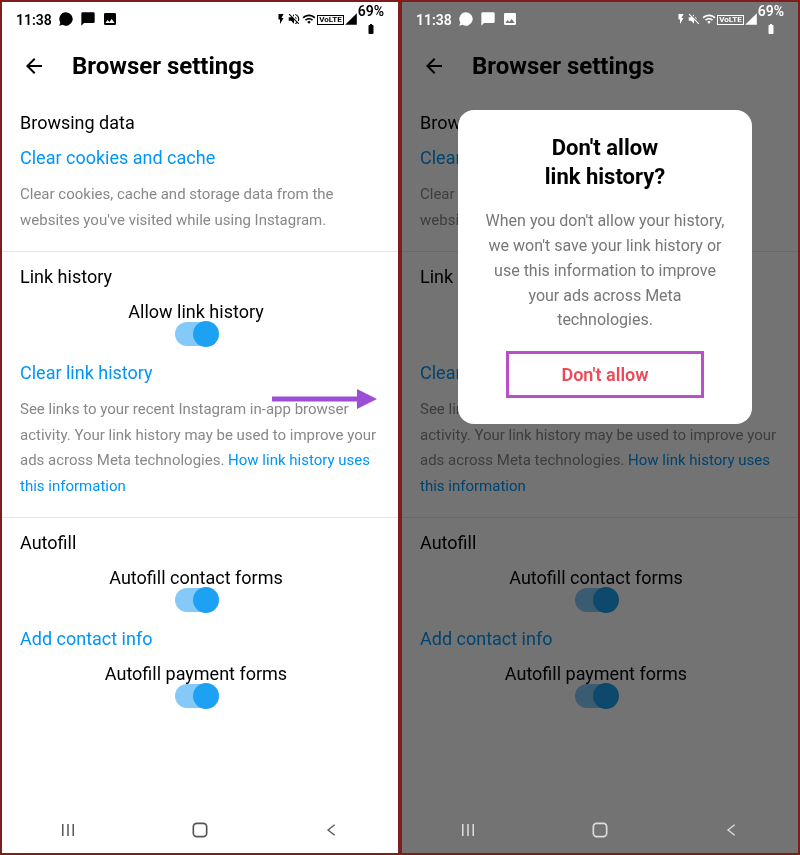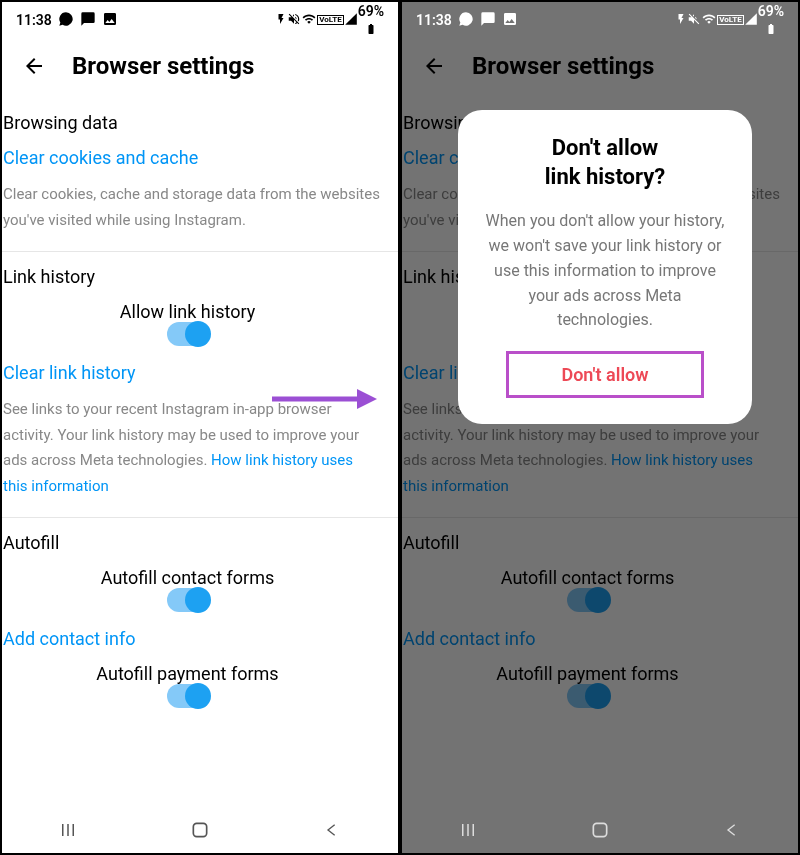--- a/index.html
+++ b/index.html
@@ -12,21 +12,21 @@
   }
   .container {
     display: flex;
     width: 800px;
     height: 855px;
   }
   .phone {
     width: 400px;
     height: 855px;
     position: relative;
-    border: 2px solid #000000;
+    border: 2px solid #7f1d1d;
     background: #fff;
     overflow: hidden;
   }
   .phone.right {
     background: #fff;
   }
   .phone.right .dim-overlay {
     position: absolute;
     inset: 0;
     background: rgba(0,0,0,0.55);
@@ -58,21 +58,21 @@
     height: 24px;
     cursor: pointer;
   }
   .header-title {
     font-size: 24px;
     font-weight: 700;
     color: #000;
   }
   
   .section {
-    padding: 14px 18px 18px 1px;
+    padding: 14px 18px 18px 18px;
     border-bottom: 1px solid #e6e6e6;
   }
   .section-title {
     font-size: 18px;
     font-weight: 400;
     color: #000;
     margin-bottom: 14px;
   }
   .link {
     font-size: 18px;
@@ -151,21 +151,21 @@
   }
   .phone.right .navbar { z-index: 6; background: transparent; color: #ddd; }
   .nav-btn { width: 26px; height: 26px; display:flex; align-items:center; justify-content:center; }
   
   .dialog {
     position: absolute;
     left: 56px;
     right: 46px;
     top: 108px;
     background: #fff;
-    border-radius: 24px;
+    border-radius: 16px;
     z-index: 10;
     padding: 24px 22px 18px 22px;
     text-align: center;
   }
   .dialog-title {
     font-size: 22px;
     font-weight: 700;
     color: #000;
     line-height: 1.3;
     margin-bottom: 18px;

